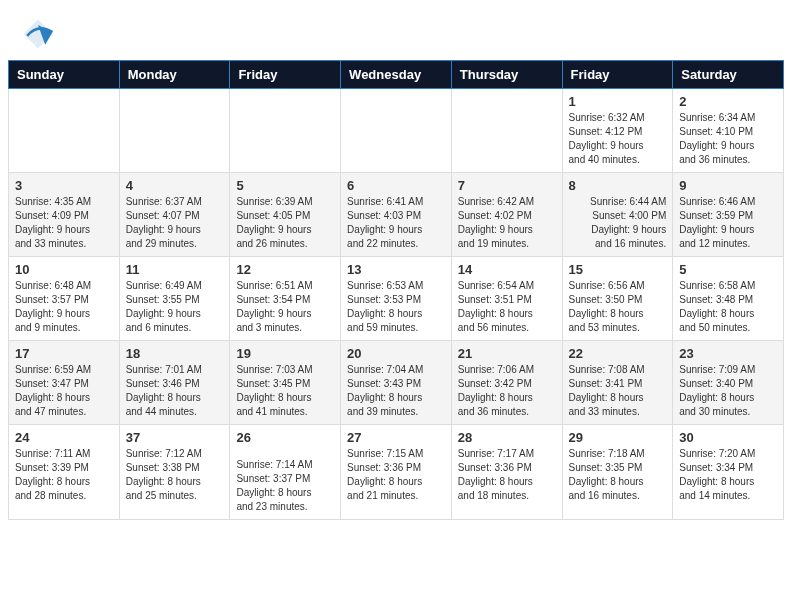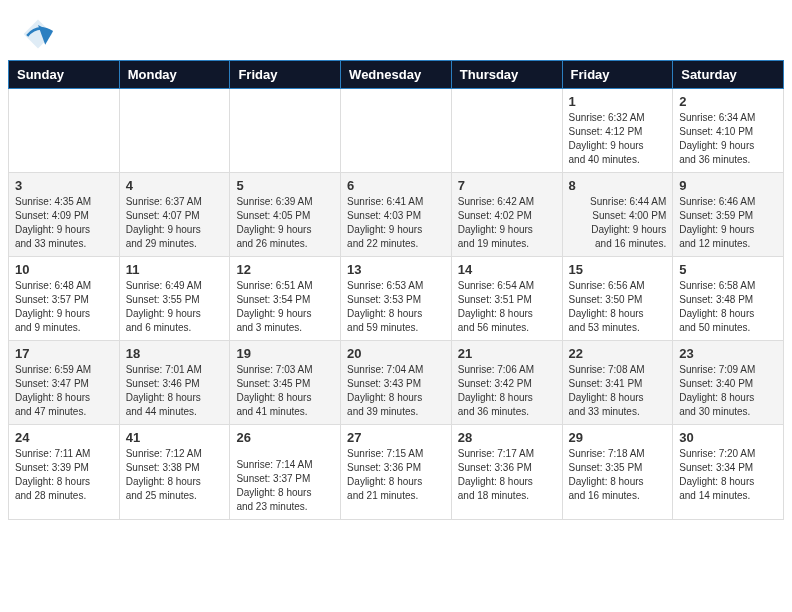--- a/index.html
+++ b/index.html
@@ -308,21 +308,21 @@
         </tr>
         <tr>
           <td>
             <span class="day-num">24</span>
             <div class="day-info" style="white-space: pre-line;">Sunrise: 7:11 AM
 Sunset: 3:39 PM
 Daylight: 8 hours
 and 28 minutes.</div>
           </td>
           <td>
-            <span class="day-num">41</span>
+            <span class="day-num">37</span>
             <div class="day-info" style="white-space: pre-line;">Sunrise: 7:12 AM
 Sunset: 3:38 PM
 Daylight: 8 hours
 and 25 minutes.</div>
           </td>
           <td>
             <span class="day-num">26</span>
             <div class="day-info" style="white-space: pre-line; margin-top: 13px;">Sunrise: 7:14 AM
 Sunset: 3:37 PM
 Daylight: 8 hours

